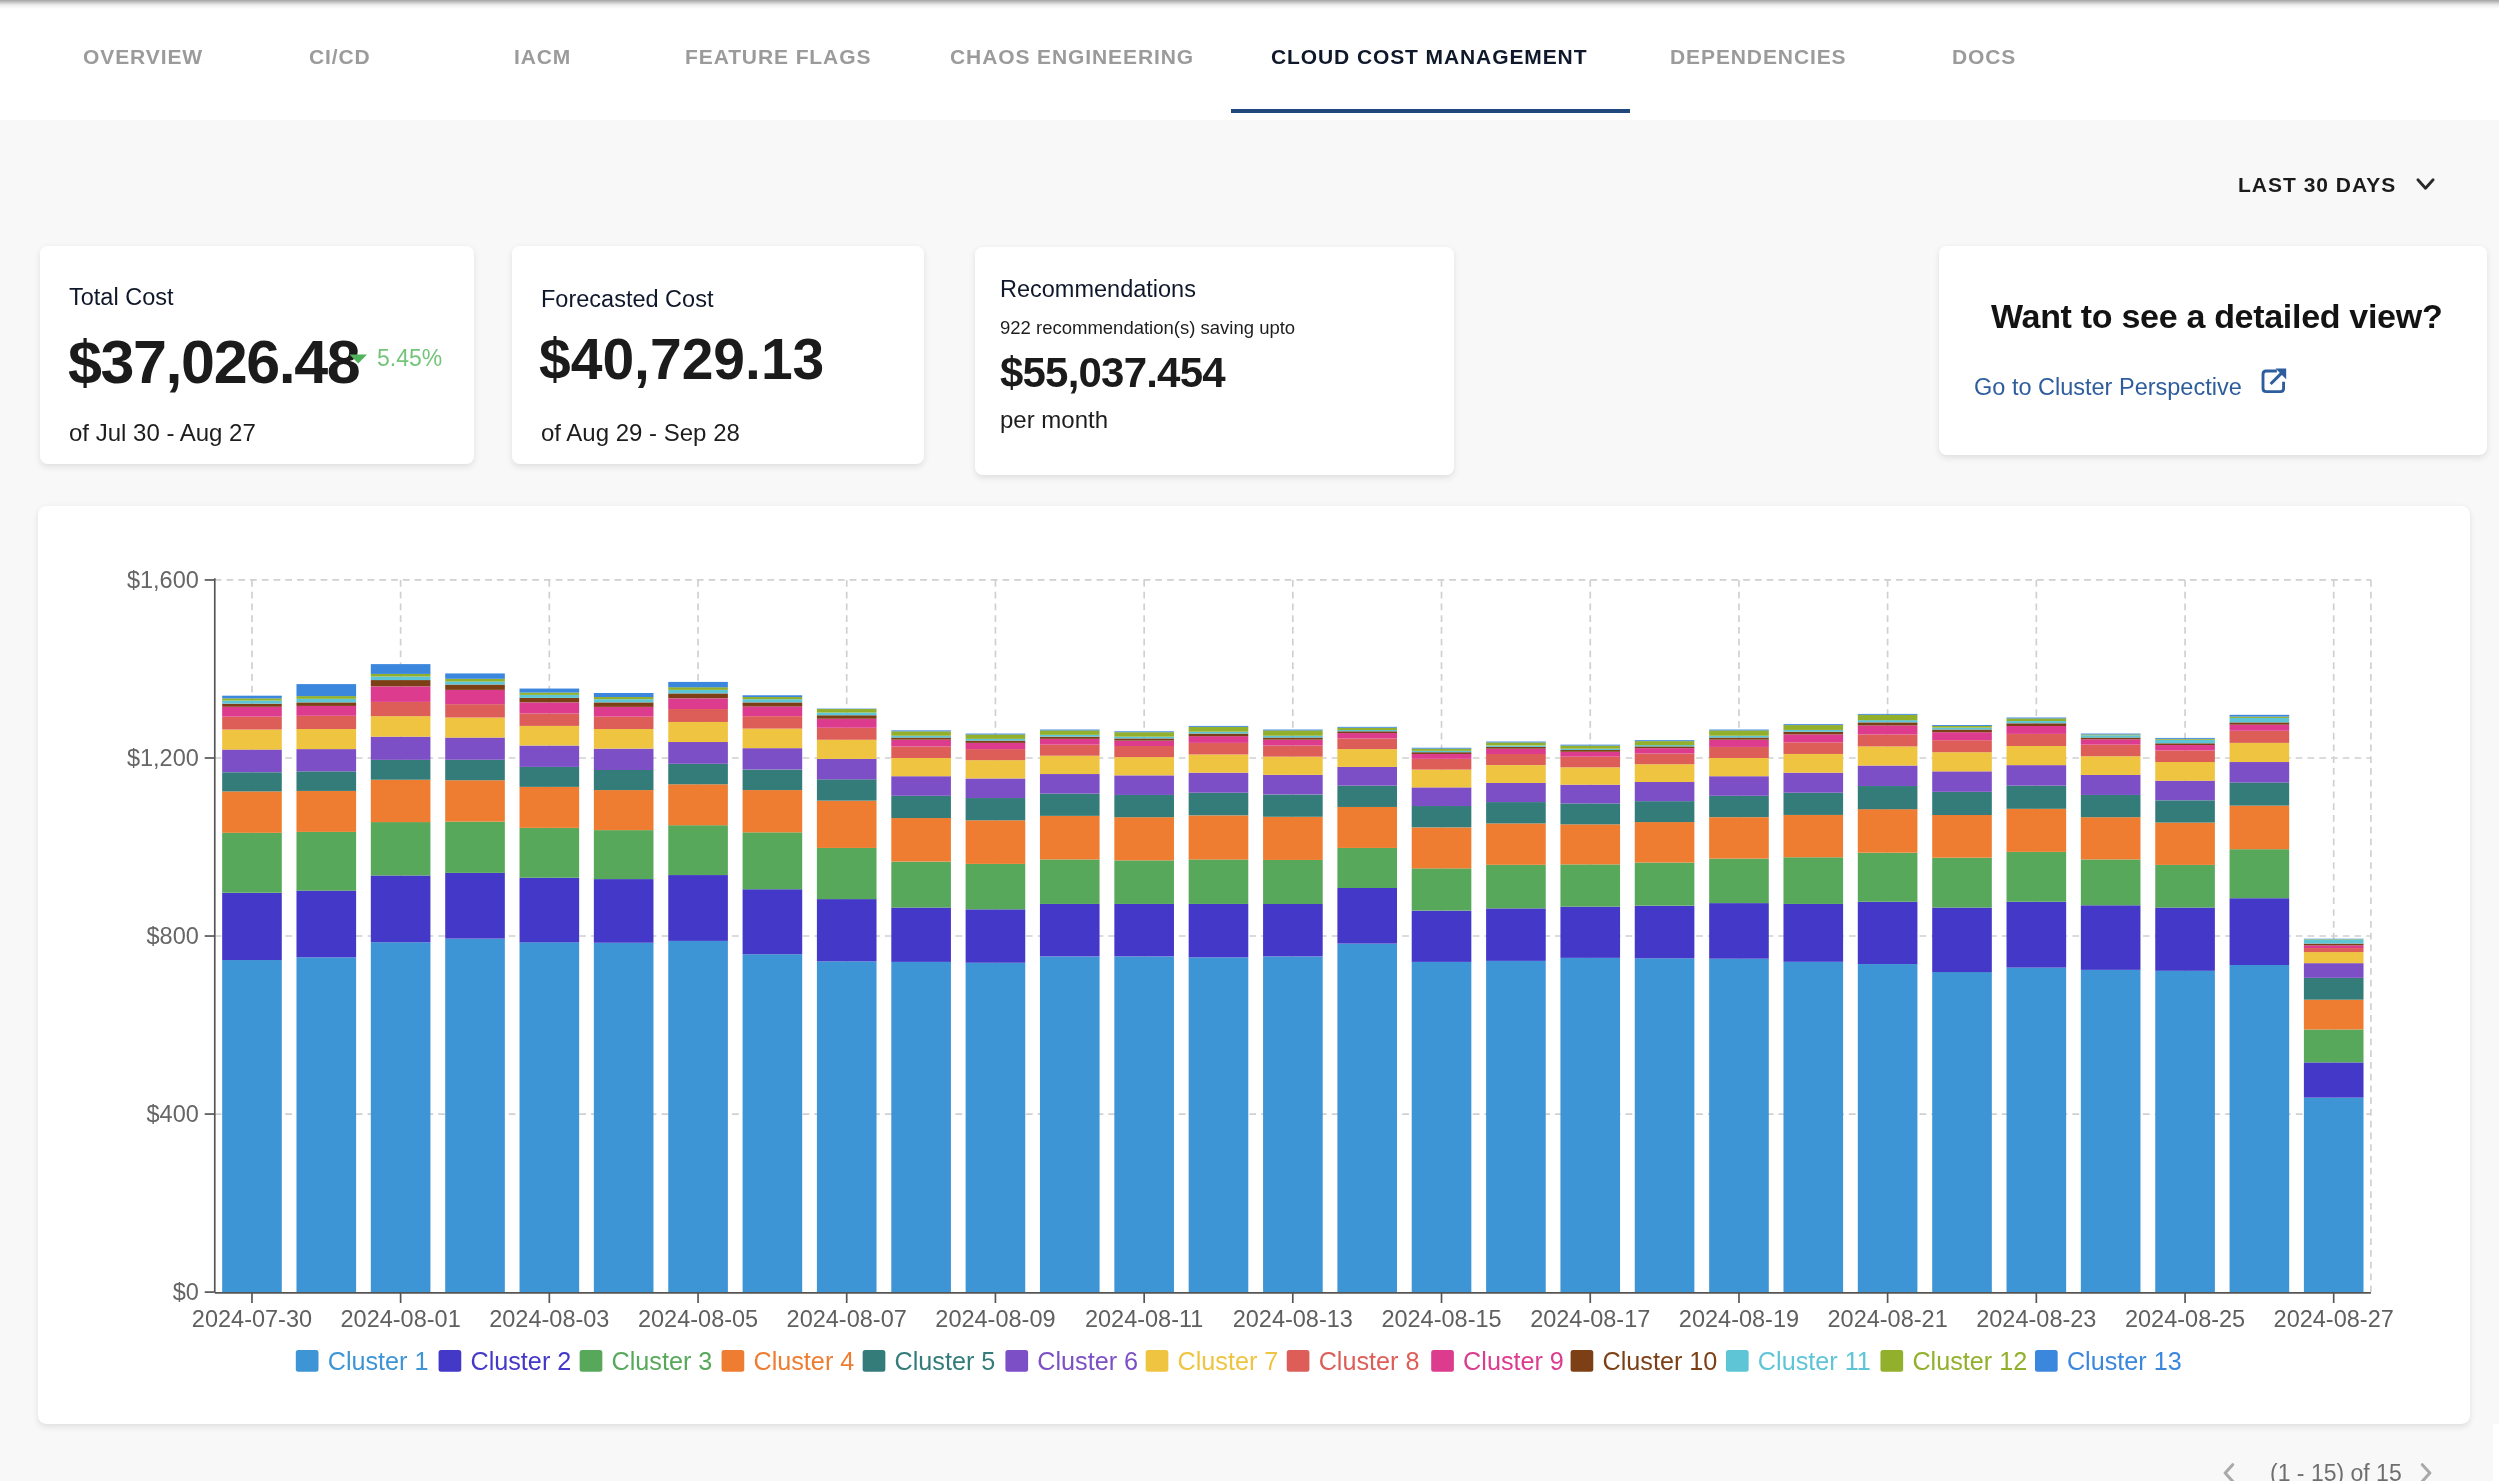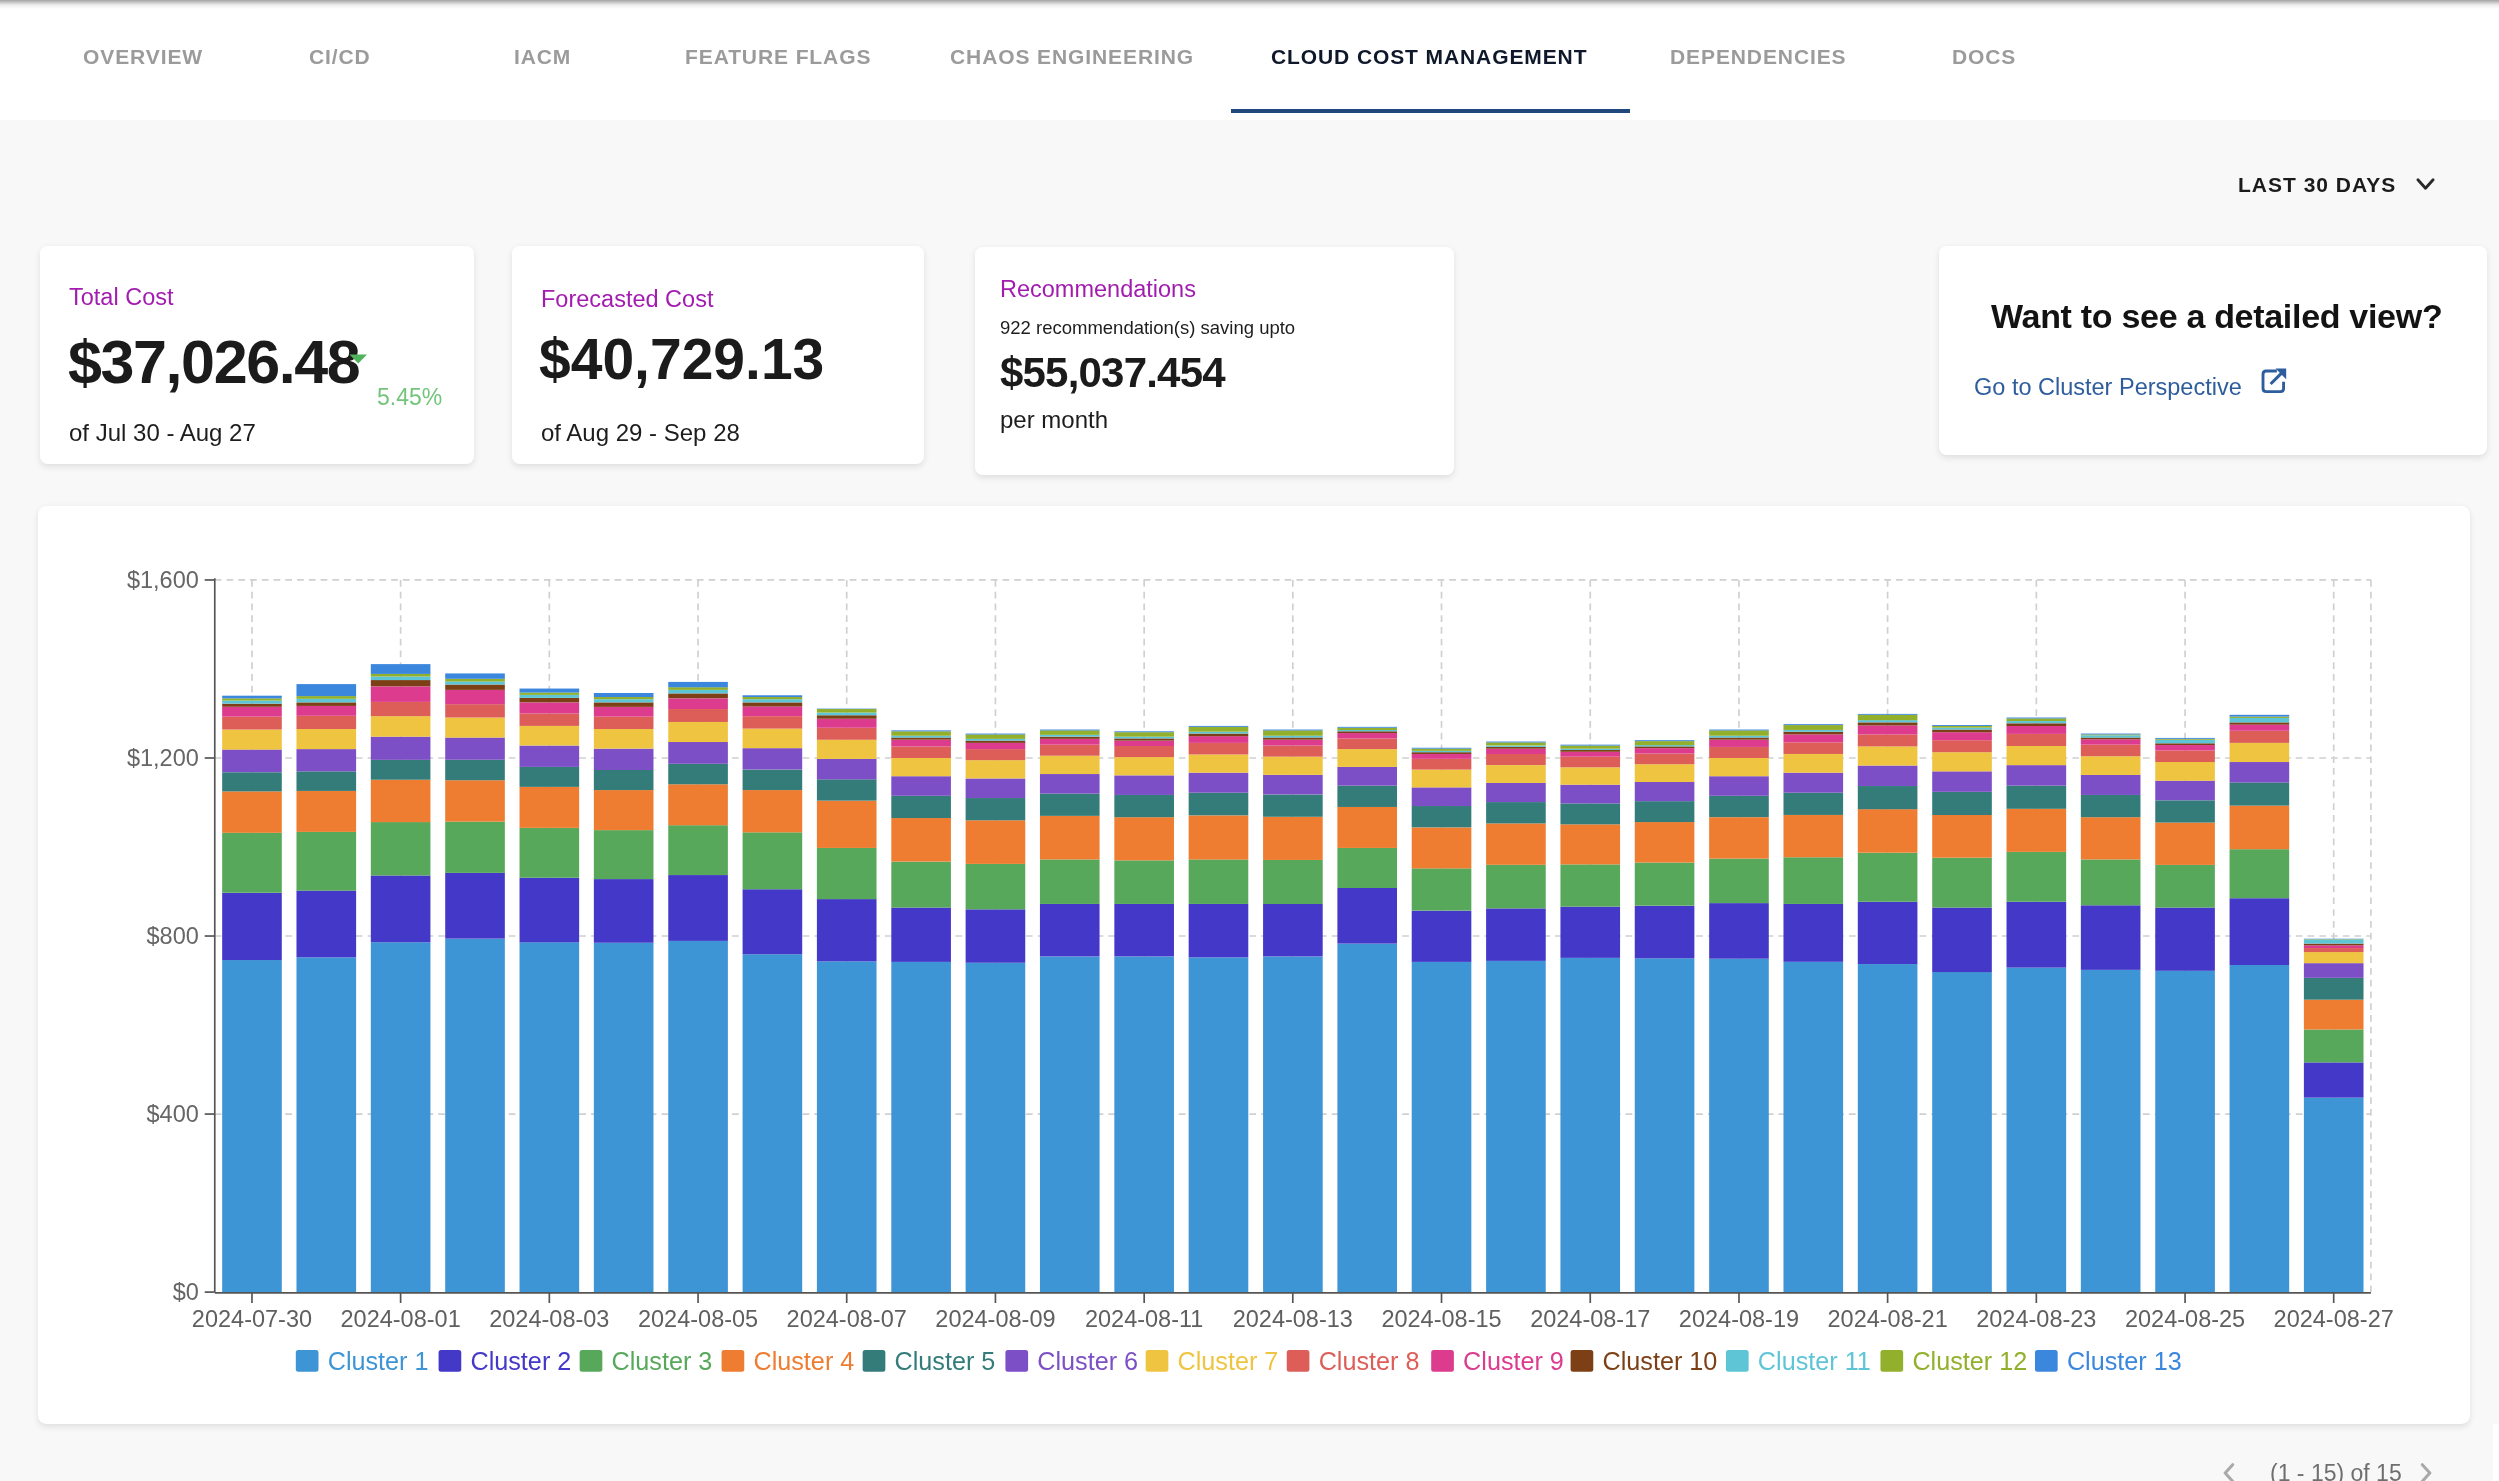--- a/index.html
+++ b/index.html
@@ -5,21 +5,21 @@
   html,body{margin:0;padding:0;}
   body{width:2500px;height:1482px;background:#f8f8f8;font-family:"Liberation Sans",sans-serif;position:relative;overflow:hidden;}
   .abs{position:absolute;}
   .nav{position:absolute;left:0;top:0;width:2500px;height:120px;background:#fff;}
   .topshadow{position:absolute;left:0;top:0;width:2500px;height:10px;background:linear-gradient(to bottom,rgba(40,40,40,.42),rgba(80,80,80,.10) 5px,rgba(120,120,120,0) 9.2px);}
   .tab{position:absolute;top:45px;font-size:21px;font-weight:bold;letter-spacing:0.9px;color:#9b9b9b;white-space:nowrap;}
   .tab.active{color:#0f172a;}
   .underline{position:absolute;left:1231px;top:109px;width:399px;height:4.2px;background:#21487c;}
   .period{position:absolute;top:173px;left:2238px;font-size:21px;font-weight:bold;color:#1b1b1b;letter-spacing:1px;}
   .card{position:absolute;background:#fff;border-radius:7.6px;box-shadow:0 2.5px 5.9px rgba(0,0,0,.10);}
-  .lab{position:absolute;font-size:23.5px;color:#a21caf;}
+  .lab{position:absolute;font-size:23.5px;color:#0f172a;}
   .big{position:absolute;font-weight:bold;color:#1b1b1b;}
   .sub{position:absolute;font-size:24px;color:#1d1d1d;margin-top:13px;}
 </style>
 </head>
 <body>
   <div class="nav"></div>
   <div class="topshadow"></div>
   <div class="tab" style="left:83px;">OVERVIEW</div>
   <div class="tab" style="left:309px;">CI/CD</div>
   <div class="tab" style="left:514px;">IACM</div>
@@ -34,21 +34,21 @@
   <svg class="abs" style="left:2412px;top:173px;" width="27" height="22" viewBox="0 0 32 26">
     <path d="M7 8 L16 18 L25 8" fill="none" stroke="#2a2a2a" stroke-width="3.4" stroke-linecap="round" stroke-linejoin="round"></path>
   </svg>
 
   <div class="card" style="left:40px;top:246px;width:434px;height:218px;"></div>
   <div class="lab" style="left:69px;top:284px;">Total Cost</div>
   <div class="big" style="left:68px;top:327px;font-size:61px;letter-spacing:-1.4px;">$37,026.48</div>
   <svg class="abs" style="left:349px;top:354px;" width="18.5" height="10" viewBox="0 0 22 12">
     <polygon points="0.5,0.5 21.5,0.5 11,11.5" fill="#50b25a"></polygon>
   </svg>
-  <div class="abs" style="left:377px;top:345px;font-size:23px;color:#74c57b;margin-top:39px;">5.45%</div>
+  <div class="abs" style="left:377px;top:345px;font-size:23px;color:#74c57b;">5.45%</div>
   <div class="sub" style="left:69px;top:406px;">of Jul 30 - Aug 27</div>
 
   <div class="card" style="left:512px;top:246px;width:412px;height:218px;"></div>
   <div class="lab" style="left:541px;top:286px;">Forecasted Cost</div>
   <div class="big" style="left:539px;top:326px;font-size:57px;">$40,729.13</div>
   <div class="sub" style="left:541px;top:406px;">of Aug 29 - Sep 28</div>
 
   <div class="card" style="left:975px;top:247px;width:479px;height:228px;"></div>
   <div class="lab" style="left:1000px;top:276px;">Recommendations</div>
   <div class="abs" style="left:1000px;top:317px;font-size:18.5px;color:#1d1d1d;">922 recommendation(s) saving upto</div>

